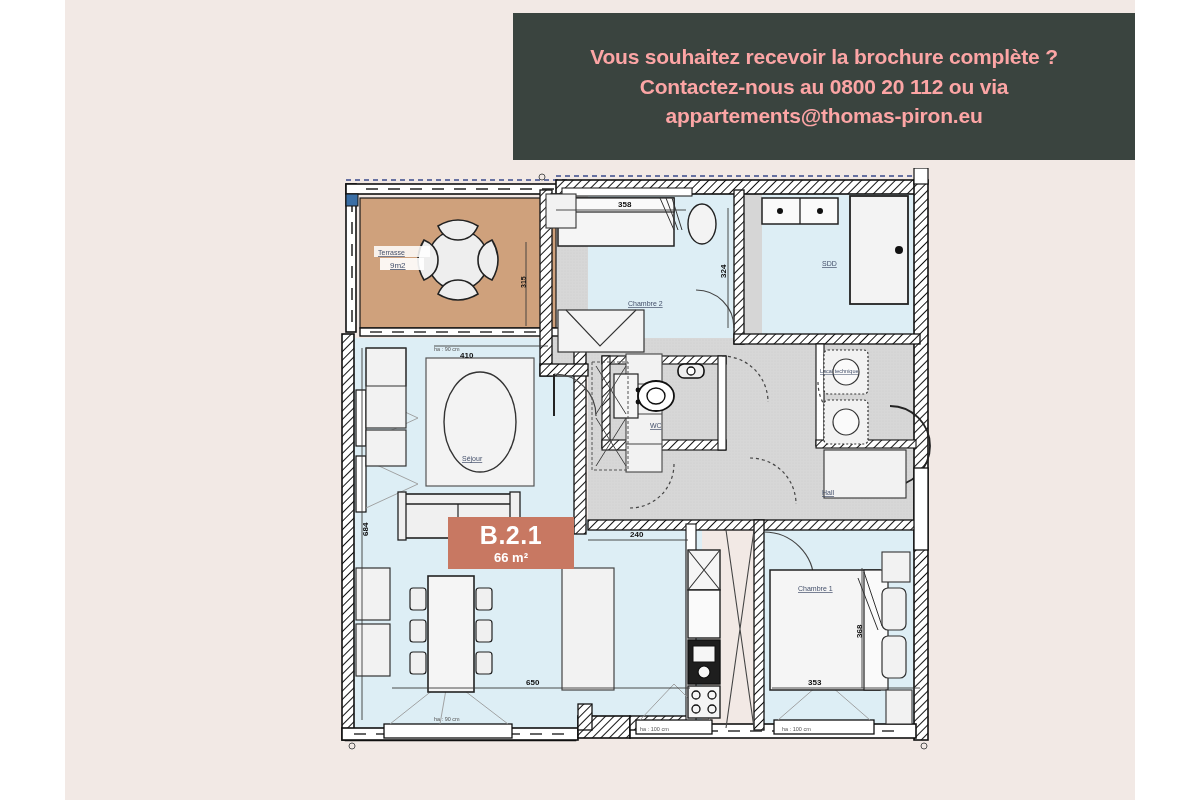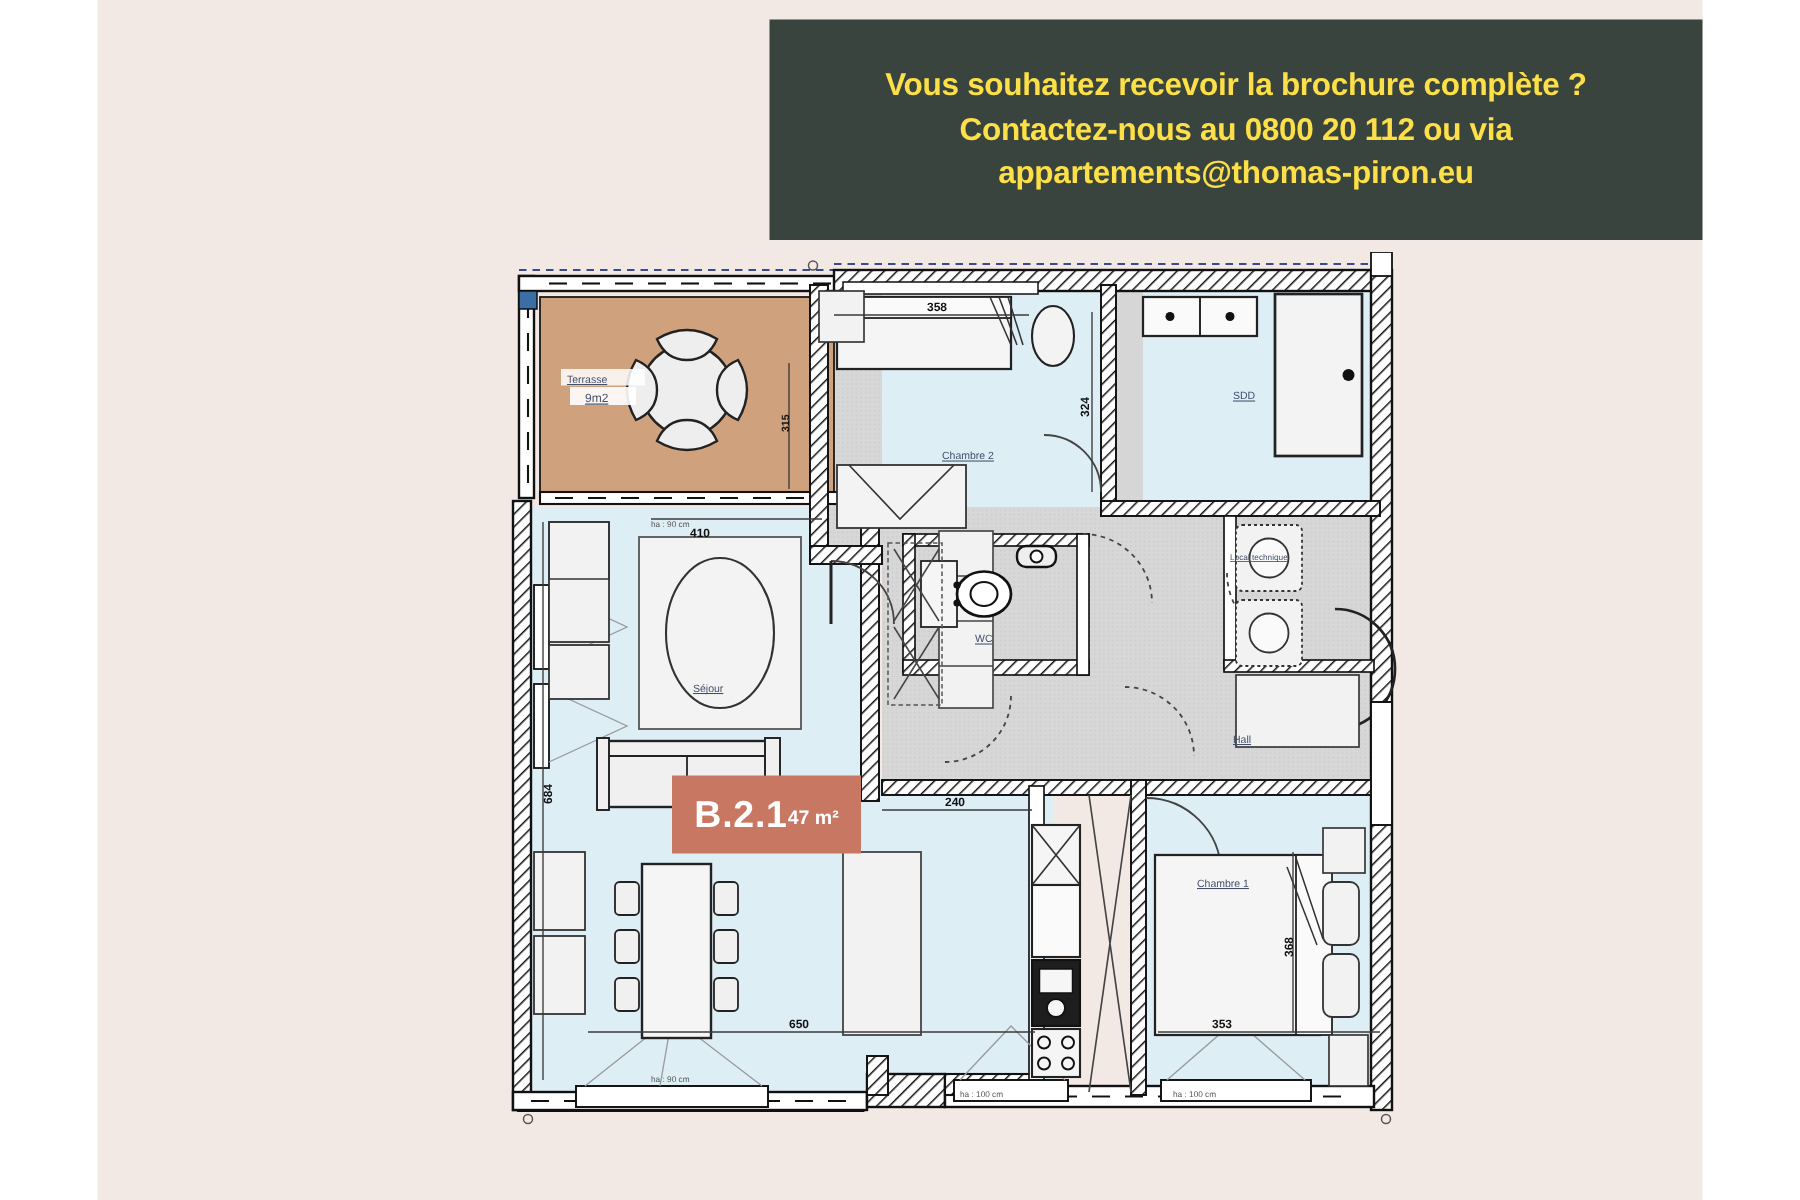--- a/index.html
+++ b/index.html
@@ -19,38 +19,38 @@
 
   
   .banner {
     position: absolute; left: 513px; top: 13px; width: 622px; height: 147px;
     background: #3a443f;
     display: flex; flex-direction: column;
     align-items: center; justify-content: center;
     padding: 0 16px;
   }
   .banner-line {
-    color: #fde047;
+    color: #fca5a5;
     font-size: 21px;
     font-weight: bold;
     line-height: 1.42;
     text-align: center;
     letter-spacing: -0.2px;
     white-space: nowrap;
   }
 
   
   .plan { position: absolute; left: 330px; top: 168px; width: 620px; height: 590px; }
   .plan svg { display: block; }
 
   
   .apt-badge {
     position: absolute; left: 448px; top: 517px; width: 126px; height: 52px;
     background: #c87862;
-    display: flex; flex-direction: row;
+    display: flex; flex-direction: column;
     align-items: center; justify-content: center;
     line-height: 1;
   }
   .apt-code {
     color: #ffffff; font-size: 25px; font-weight: bold; letter-spacing: 0.5px;
   }
   .apt-area {
     color: #ffffff; font-size: 13px; font-weight: bold; margin-top: 3px;
   }
 </style>
@@ -392,21 +392,21 @@
       <g fill="none" stroke="#555" stroke-width="1">
         <circle cx="212" cy="9" r="3"></circle>
         <circle cx="22" cy="578" r="3"></circle>
         <circle cx="594" cy="578" r="3"></circle>
       </g>
     </svg>
   </div>
 
   <div class="apt-badge">
     <div class="apt-code">B.2.1</div>
-    <div class="apt-area">47 m²</div>
+    <div class="apt-area">66 m²</div>
   </div>
 
   <div class="banner">
     <div class="banner-line">Vous souhaitez recevoir la brochure complète ?</div>
     <div class="banner-line">Contactez-nous au 0800 20 112 ou via</div>
     <div class="banner-line">appartements@thomas-piron.eu</div>
   </div>
 
 </div>
 

